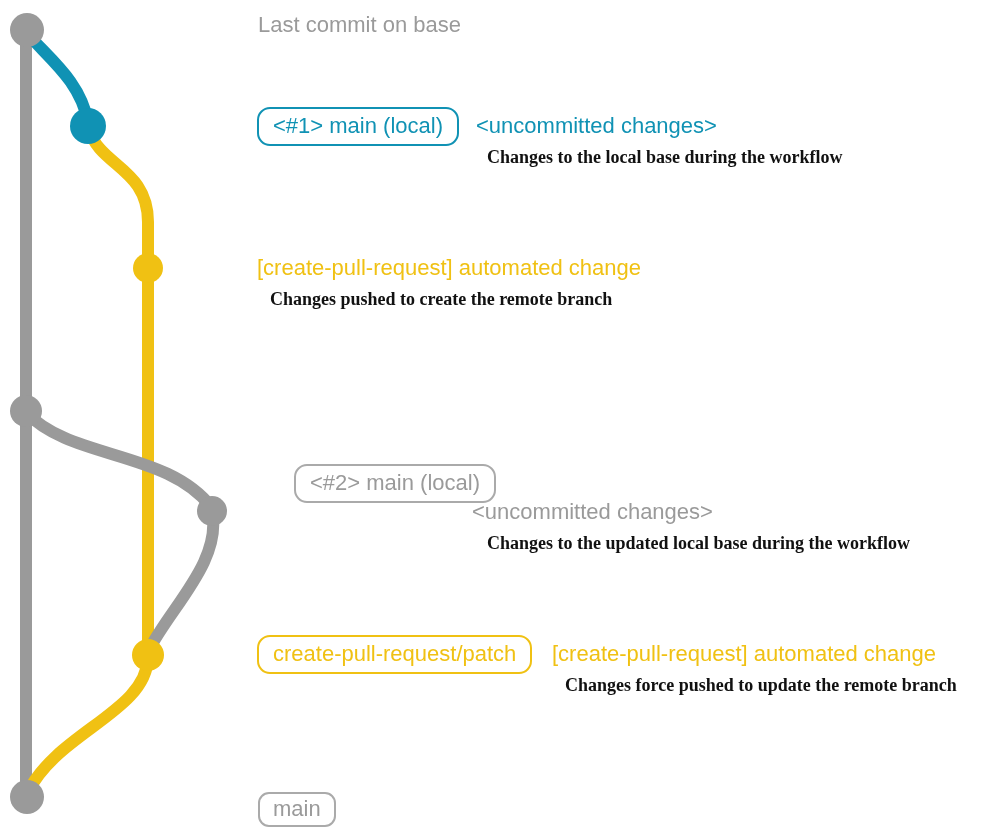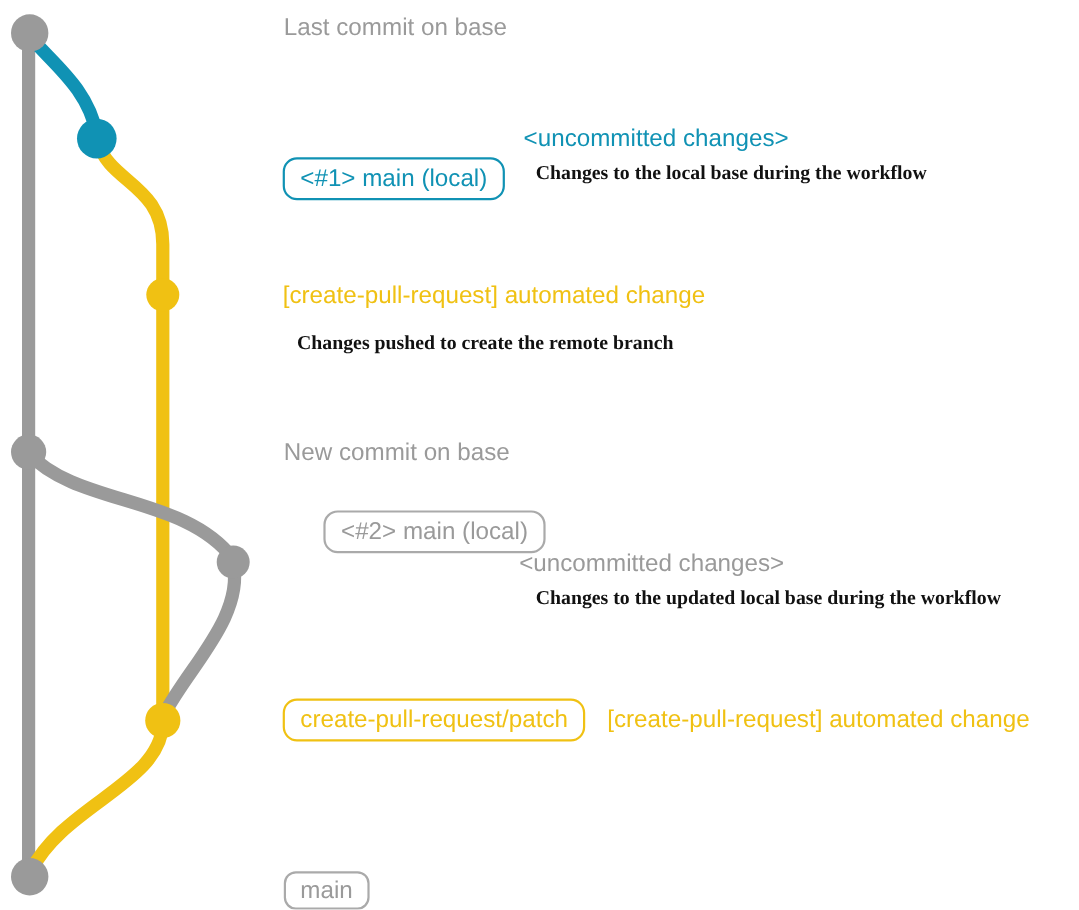--- a/index.html
+++ b/index.html
@@ -53,39 +53,39 @@
     <circle cx="88" cy="126" r="18" fill="var(--blue)"></circle>
     <circle cx="148" cy="268" r="15" fill="var(--yellow)"></circle>
     <circle cx="26" cy="411" r="16" fill="var(--gray)"></circle>
     <circle cx="212" cy="511" r="15" fill="var(--gray)"></circle>
     <circle cx="148" cy="655" r="16" fill="var(--yellow)"></circle>
     <circle cx="27" cy="797" r="17" fill="var(--gray)"></circle>
   </svg>
 
   <div class="abs sans22 c-gray" style="left:258px;top:12px;">Last commit on base</div>
 
-  <div class="abs" style="left:257px;top:107px;margin-top:36px;">
+  <div class="abs" style="left:257px;top:107px;">
     <span class="badge b-blue">&lt;#1&gt; main (local)</span>
   </div>
   <div class="abs sans22 c-blue" style="left:476px;top:113px;">&lt;uncommitted changes&gt;</div>
   <div class="abs serif18" style="left:487px;top:146px;">Changes to the local base during the workflow</div>
 
   <div class="abs sans22 c-yellow" style="left:257px;top:255px;">[create-pull-request] automated change</div>
-  <div class="abs serif18" style="left:270px;top:300px;">Changes pushed to create the remote branch</div>
+  <div class="abs serif18" style="left:270px;top:288px;">Changes pushed to create the remote branch</div>
 
-  <div class="abs sans22 c-gray" style="left:258px;top:398px;">New commit on base</div>
 
   <div class="abs" style="left:257px;top:464px;padding-left:37px;">
     <span class="badge b-gray">&lt;#2&gt; main (local)</span>
   </div>
   <div class="abs sans22 c-gray" style="left:472px;top:499px;">&lt;uncommitted changes&gt;</div>
   <div class="abs" style="left:257px;top:635px;">
     <span class="badge b-yellow">create-pull-request/patch</span>
   </div>
 
   <div class="abs serif18" style="left:487px;top:532px;">Changes to the updated local base during the workflow</div>
   <div class="abs sans22 c-yellow" style="left:552px;top:641px;">[create-pull-request] automated change</div>
+  <div class="abs serif18" style="left:565px;top:674px;">Changes force pushed to update the remote branch</div>
 
   <div class="abs" style="left:258px;top:780px;margin-top:12px;">
     <span class="badge b-gray small">main</span>
   </div>
 
 </div>
 
 </body></html>

